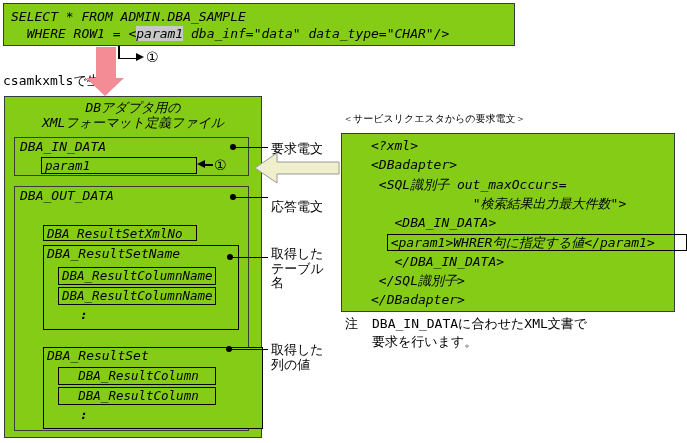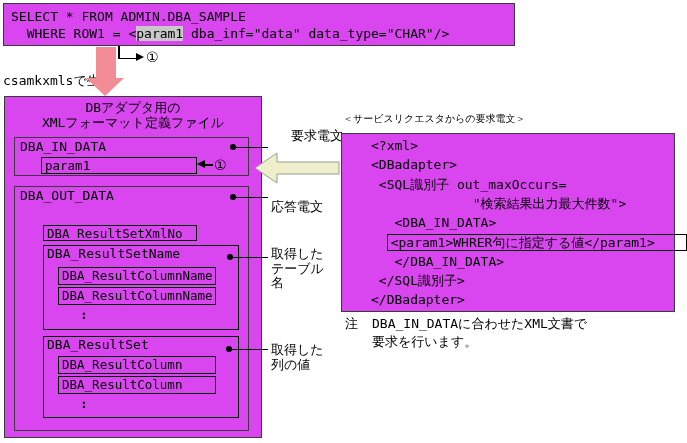--- a/index.html
+++ b/index.html
@@ -7,21 +7,21 @@
     --arrow-yellow:#EFEFCC;
     --highlight-gray:#C8C8C8;
   }
   html,body{margin:0;padding:0;background:#fff;}
   .stage{
     position:relative;width:687px;height:443px;background:#fff;color:#000;
     font-family:"DejaVu Sans Mono","DejaVu Sans","Liberation Sans",sans-serif;
     overflow:hidden;
   }
   .abs{position:absolute;}
-  .box{position:absolute;border:1.5px solid #3a3a3a;background:#d946ef;box-sizing:border-box;}
+  .box{position:absolute;border:1.5px solid #3a3a3a;background:#84cc16;box-sizing:border-box;font-style:italic;}
   .thin{border-width:1px;border-color:#000;}
   .code{font-size:13px;white-space:pre;line-height:17px;}
   .hl{background:var(--highlight-gray);}
   .mono-label{position:absolute;font-size:13px;white-space:nowrap;}
   .field-text{font-size:12.5px;white-space:nowrap;display:block;padding-left:3px;}
   .vline{position:absolute;width:1.5px;background:#000;}
   .hline{position:absolute;height:1.5px;background:#000;}
   .dot{position:absolute;width:6px;height:6px;border-radius:50%;background:#000;}
   .tri-right{position:absolute;width:0;height:0;border-left:8px solid #000;
     border-top:4.5px solid transparent;border-bottom:4.5px solid transparent;}
@@ -83,40 +83,40 @@
         <div class="mono-label" style="left:3px;top:0px;">DBA_ResultSetName</div>
         <div class="box thin" style="left:14px;top:21px;width:158px;height:18px;">
           <span class="field-text" style="line-height:16px;">DBA_ResultColumnName</span>
         </div>
         <div class="box thin" style="left:14px;top:41px;width:158px;height:18px;">
           <span class="field-text" style="line-height:16px;">DBA_ResultColumnName</span>
         </div>
         <div class="ellipsis" style="left:36px;top:61px;">:</div>
       </div>
 
-      <div class="box thin" style="left:28px;top:149px;width:196px;height:82px;">
+      <div class="box thin" style="left:28px;top:160px;width:220px;height:82px;text-align:center;">
         <div class="mono-label" style="left:3px;top:0px;">DBA_ResultSet</div>
         <div class="box thin" style="left:14px;top:19px;width:158px;height:18px;">
           <span class="field-text" style="line-height:16px;">DBA_ResultColumn</span>
         </div>
         <div class="box thin" style="left:14px;top:39px;width:158px;height:18px;">
           <span class="field-text" style="line-height:16px;">DBA_ResultColumn</span>
         </div>
         <div class="ellipsis" style="left:36px;top:59px;">:</div>
       </div>
     </div>
   </div>
 
   <div class="tri-left" style="left:197px;top:160px;"></div>
   <div class="hline" style="left:204px;top:164px;width:9px;"></div>
   <div class="callout" style="left:214px;top:158px;">①</div>
 
   <div class="dot" style="left:230px;top:144px;"></div>
   <div class="hline" style="left:234px;top:146.5px;width:34px;"></div>
-  <div class="jp" style="left:271px;top:127px;margin-left:20px;">要求電文</div>
+  <div class="jp" style="left:271px;top:140px;">要求電文</div>
 
   <div class="dot" style="left:230px;top:194px;"></div>
   <div class="hline" style="left:234px;top:196.5px;width:34px;"></div>
   <div class="jp" style="left:271px;top:190px;margin-top:8px;">応答電文</div>
 
   <div class="dot" style="left:227px;top:254px;"></div>
   <div class="hline" style="left:231px;top:256.5px;width:37px;"></div>
   <div class="jp" style="left:271px;top:247px;line-height:14.5px;">
     <div>取得した</div>
     <div>テーブル</div>

